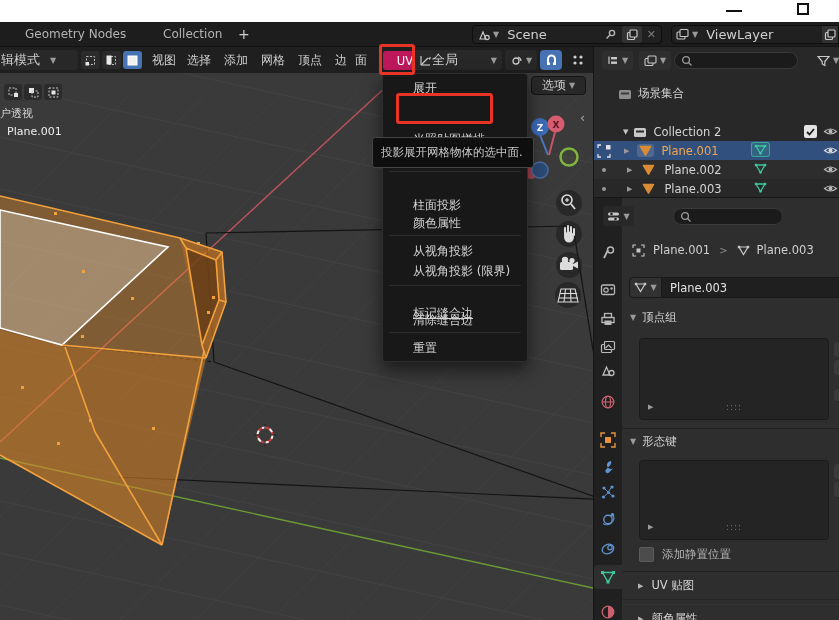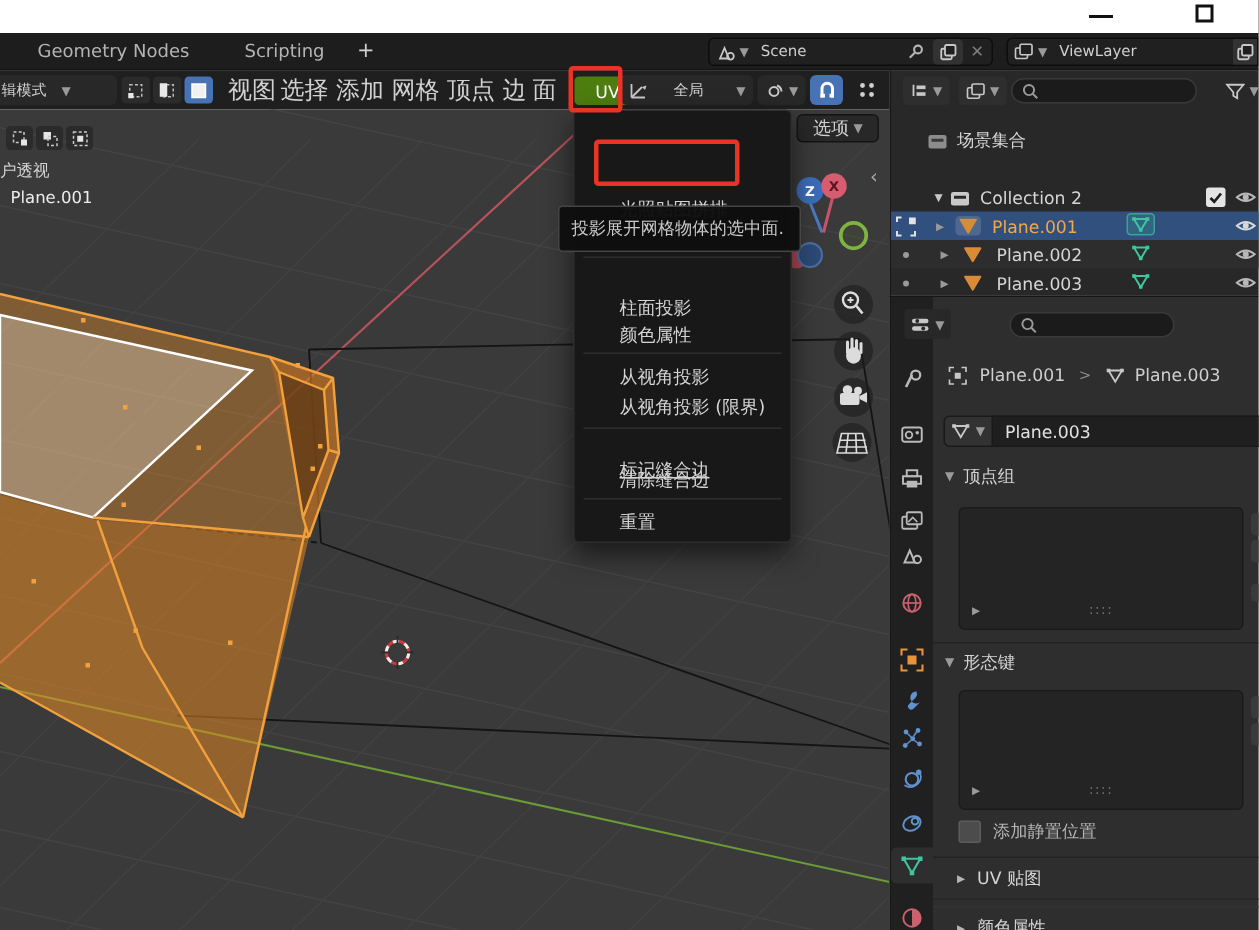--- a/index.html
+++ b/index.html
@@ -1,28 +1,28 @@
 <!DOCTYPE html>
 <html><head>
 <meta charset="utf-8">
 <style>
   html,body{margin:0;padding:0;}
   body{width:839px;height:620px;position:relative;overflow:hidden;background:#fff;
        font-family:"DejaVu Sans","Liberation Sans",sans-serif;-webkit-font-smoothing:antialiased;}
   .ab{position:absolute;box-sizing:border-box;}
-  .tx{color:#cfcfcf;font-size:10px;white-space:nowrap;}
+  .tx{color:#cfcfcf;font-size:13px;white-space:nowrap;}
   .btn{background:#2b2b2b;border-radius:3px;display:flex;align-items:center;justify-content:center;}
   .chev{color:#9a9a9a;font-size:8px;margin-left:3px;}
   
   #titlebar{left:0;top:0;width:839px;height:22px;background:#ffffff;}
   #topbar{left:0;top:22px;width:839px;height:25px;background:#1d1d1d;border-bottom:1px solid #131313;}
   .tab{color:#b4b4b4;font-size:12px;line-height:25px;}
   
   #vheader{left:0;top:47px;width:593px;height:26px;background:#1f1f1f;}
-  .menu-item{color:#d0d0d0;font-size:16px;line-height:26px;}
+  .menu-item{color:#d0d0d0;font-size:12px;line-height:26px;}
   
   #viewport{left:0;top:73px;width:593px;height:547px;background:#3a3a3a;}
   
   #uv-menu{left:382px;top:73px;width:146px;height:289px;background:#181818;border:1px solid #2e2e2e;
            border-radius:4px;box-shadow:0 8px 18px rgba(0,0,0,.55);z-index:50;}
   .mi{position:absolute;left:3px;right:3px;height:22px;display:flex;align-items:center;
       padding-left:27px;box-sizing:border-box;font-size:12px;color:#d4d4d4;border-radius:3px;}
   .msep{position:absolute;left:6px;right:6px;height:1px;background:#2e2e2e;}
   #tooltip{left:372px;top:137px;width:162px;height:31px;background:rgba(14,14,14,.97);
            border:1px solid #454545;border-radius:3px;z-index:60;display:flex;align-items:center;}
@@ -46,21 +46,21 @@
 </head>
 <body>
 
 <div class="ab" id="titlebar">
   <div class="ab" style="left:726px;top:10px;width:16px;height:2px;background:#111;"></div>
   <div class="ab" style="left:797px;top:3px;width:12px;height:12px;border:2px solid #111;"></div>
 </div>
 
 <div class="ab" id="topbar">
   <span class="ab tab" style="left:25px;">Geometry Nodes</span>
-  <span class="ab tab" style="left:163px;">Scripting</span>
+  <span class="ab tab" style="left:163px;">Collection</span>
   <span class="ab tab" style="left:238px;color:#cfcfcf;font-size:14px;">+</span>
 
   <div class="ab" style="left:472px;top:3px;width:190px;height:19px;background:#202020;border:1px solid #0d0d0d;border-radius:4px;display:flex;align-items:center;">
     <span style="margin-left:4px;display:inline-flex;">
       <svg width="13" height="13">
           <path d="M3,11 L6,4 L9,11 Z" fill="none" stroke="#c8c8c8" stroke-width="1.2"></path>
           <circle cx="10" cy="9.5" r="2.2" fill="none" stroke="#c8c8c8" stroke-width="1.2"></circle>
         </svg>
     </span>
     <span class="chev">▼</span>
@@ -122,34 +122,34 @@
       </svg>
   </div>
 
   <span class="ab menu-item" style="left:152px;">视图</span>
   <span class="ab menu-item" style="left:187px;">选择</span>
   <span class="ab menu-item" style="left:224px;">添加</span>
   <span class="ab menu-item" style="left:261px;">网格</span>
   <span class="ab menu-item" style="left:298px;">顶点</span>
   <span class="ab menu-item" style="left:335px;">边</span>
   <span class="ab menu-item" style="left:355px;">面</span>
-  <div class="ab" style="left:383px;top:4px;width:44px;height:19px;background:#4d7c0f;border-radius:3px;display:flex;align-items:center;justify-content:center;">
+  <div class="ab" style="left:383px;top:4px;width:44px;height:19px;background:#be185d;border-radius:3px;display:flex;align-items:center;justify-content:center;">
     <span style="color:#fff;font-size:11.5px;">UV</span>
   </div>
 
   <div class="ab" style="left:414px;top:3px;width:88px;height:20px;background:#282828;border-radius:4px;display:flex;align-items:center;">
     <span style="margin-left:5px;display:inline-flex;">
       <svg width="13" height="13">
           <line x1="2" y1="11" x2="2" y2="2" stroke="#c8c8c8" stroke-width="1.2"></line>
           <line x1="2" y1="11" x2="11" y2="11" stroke="#c8c8c8" stroke-width="1.2"></line>
           <line x1="2" y1="11" x2="9" y2="4" stroke="#c8c8c8" stroke-width="1.2"></line>
           <path d="M9,4 l3,-1 l-1,3 Z" fill="#c8c8c8"></path>
         </svg>
     </span>
-    <span class="tx" style="margin-left:17px;">全局</span>
+    <span class="tx" style="margin-left:0;">全局</span>
     <span class="chev" style="margin-left:auto;margin-right:5px;">▼</span>
   </div>
   <div class="ab" style="left:505px;top:3px;width:32px;height:20px;background:#282828;border-radius:4px;display:flex;align-items:center;justify-content:center;">
     <svg width="13" height="13">
         <circle cx="6" cy="7" r="3" fill="none" stroke="#c8c8c8" stroke-width="1.3"></circle>
         <path d="M8,3 a4.5,4.5 0 0 1 3,4" fill="none" stroke="#c8c8c8" stroke-width="1.3"></path>
       </svg>
     <span class="chev">▼</span>
   </div>
   <div class="ab" style="left:540px;top:3px;width:22px;height:20px;background:#4772b3;border-radius:4px;display:flex;align-items:center;justify-content:center;">
@@ -668,20 +668,21 @@
     <span class="tri" style="margin-left:16px;color:#b5b5b5;">▶</span>
     <span class="panel-label" style="margin-left:8px;">UV 贴图</span>
   </div>
   <div class="ab" style="left:28px;top:406px;width:218px;height:28px;display:flex;align-items:center;border-top:1px solid #333;">
     <span class="tri" style="margin-left:16px;color:#b5b5b5;">▶</span>
     <span class="panel-label" style="margin-left:8px;">颜色属性</span>
   </div>
 </div>
 
 <div class="ab" id="uv-menu">
+  <div class="mi" style="top:3px;">展开</div>
   <div class="mi" style="top:54px;">光照贴图拼排</div>
   <div class="msep" style="top:97px;"></div>
   <div class="mi" style="top:120px;">柱面投影</div>
   <div class="mi" style="top:138px;">颜色属性</div>
   <div class="msep" style="top:161px;"></div>
   <div class="mi" style="top:166px;">从视角投影</div>
   <div class="mi" style="top:186px;">从视角投影 (限界)</div>
   <div class="msep" style="top:211px;"></div>
   <div class="mi" style="top:228px;text-decoration:underline;">标记缝合边</div>
   <div class="mi" style="top:235px;">清除缝合边</div>

